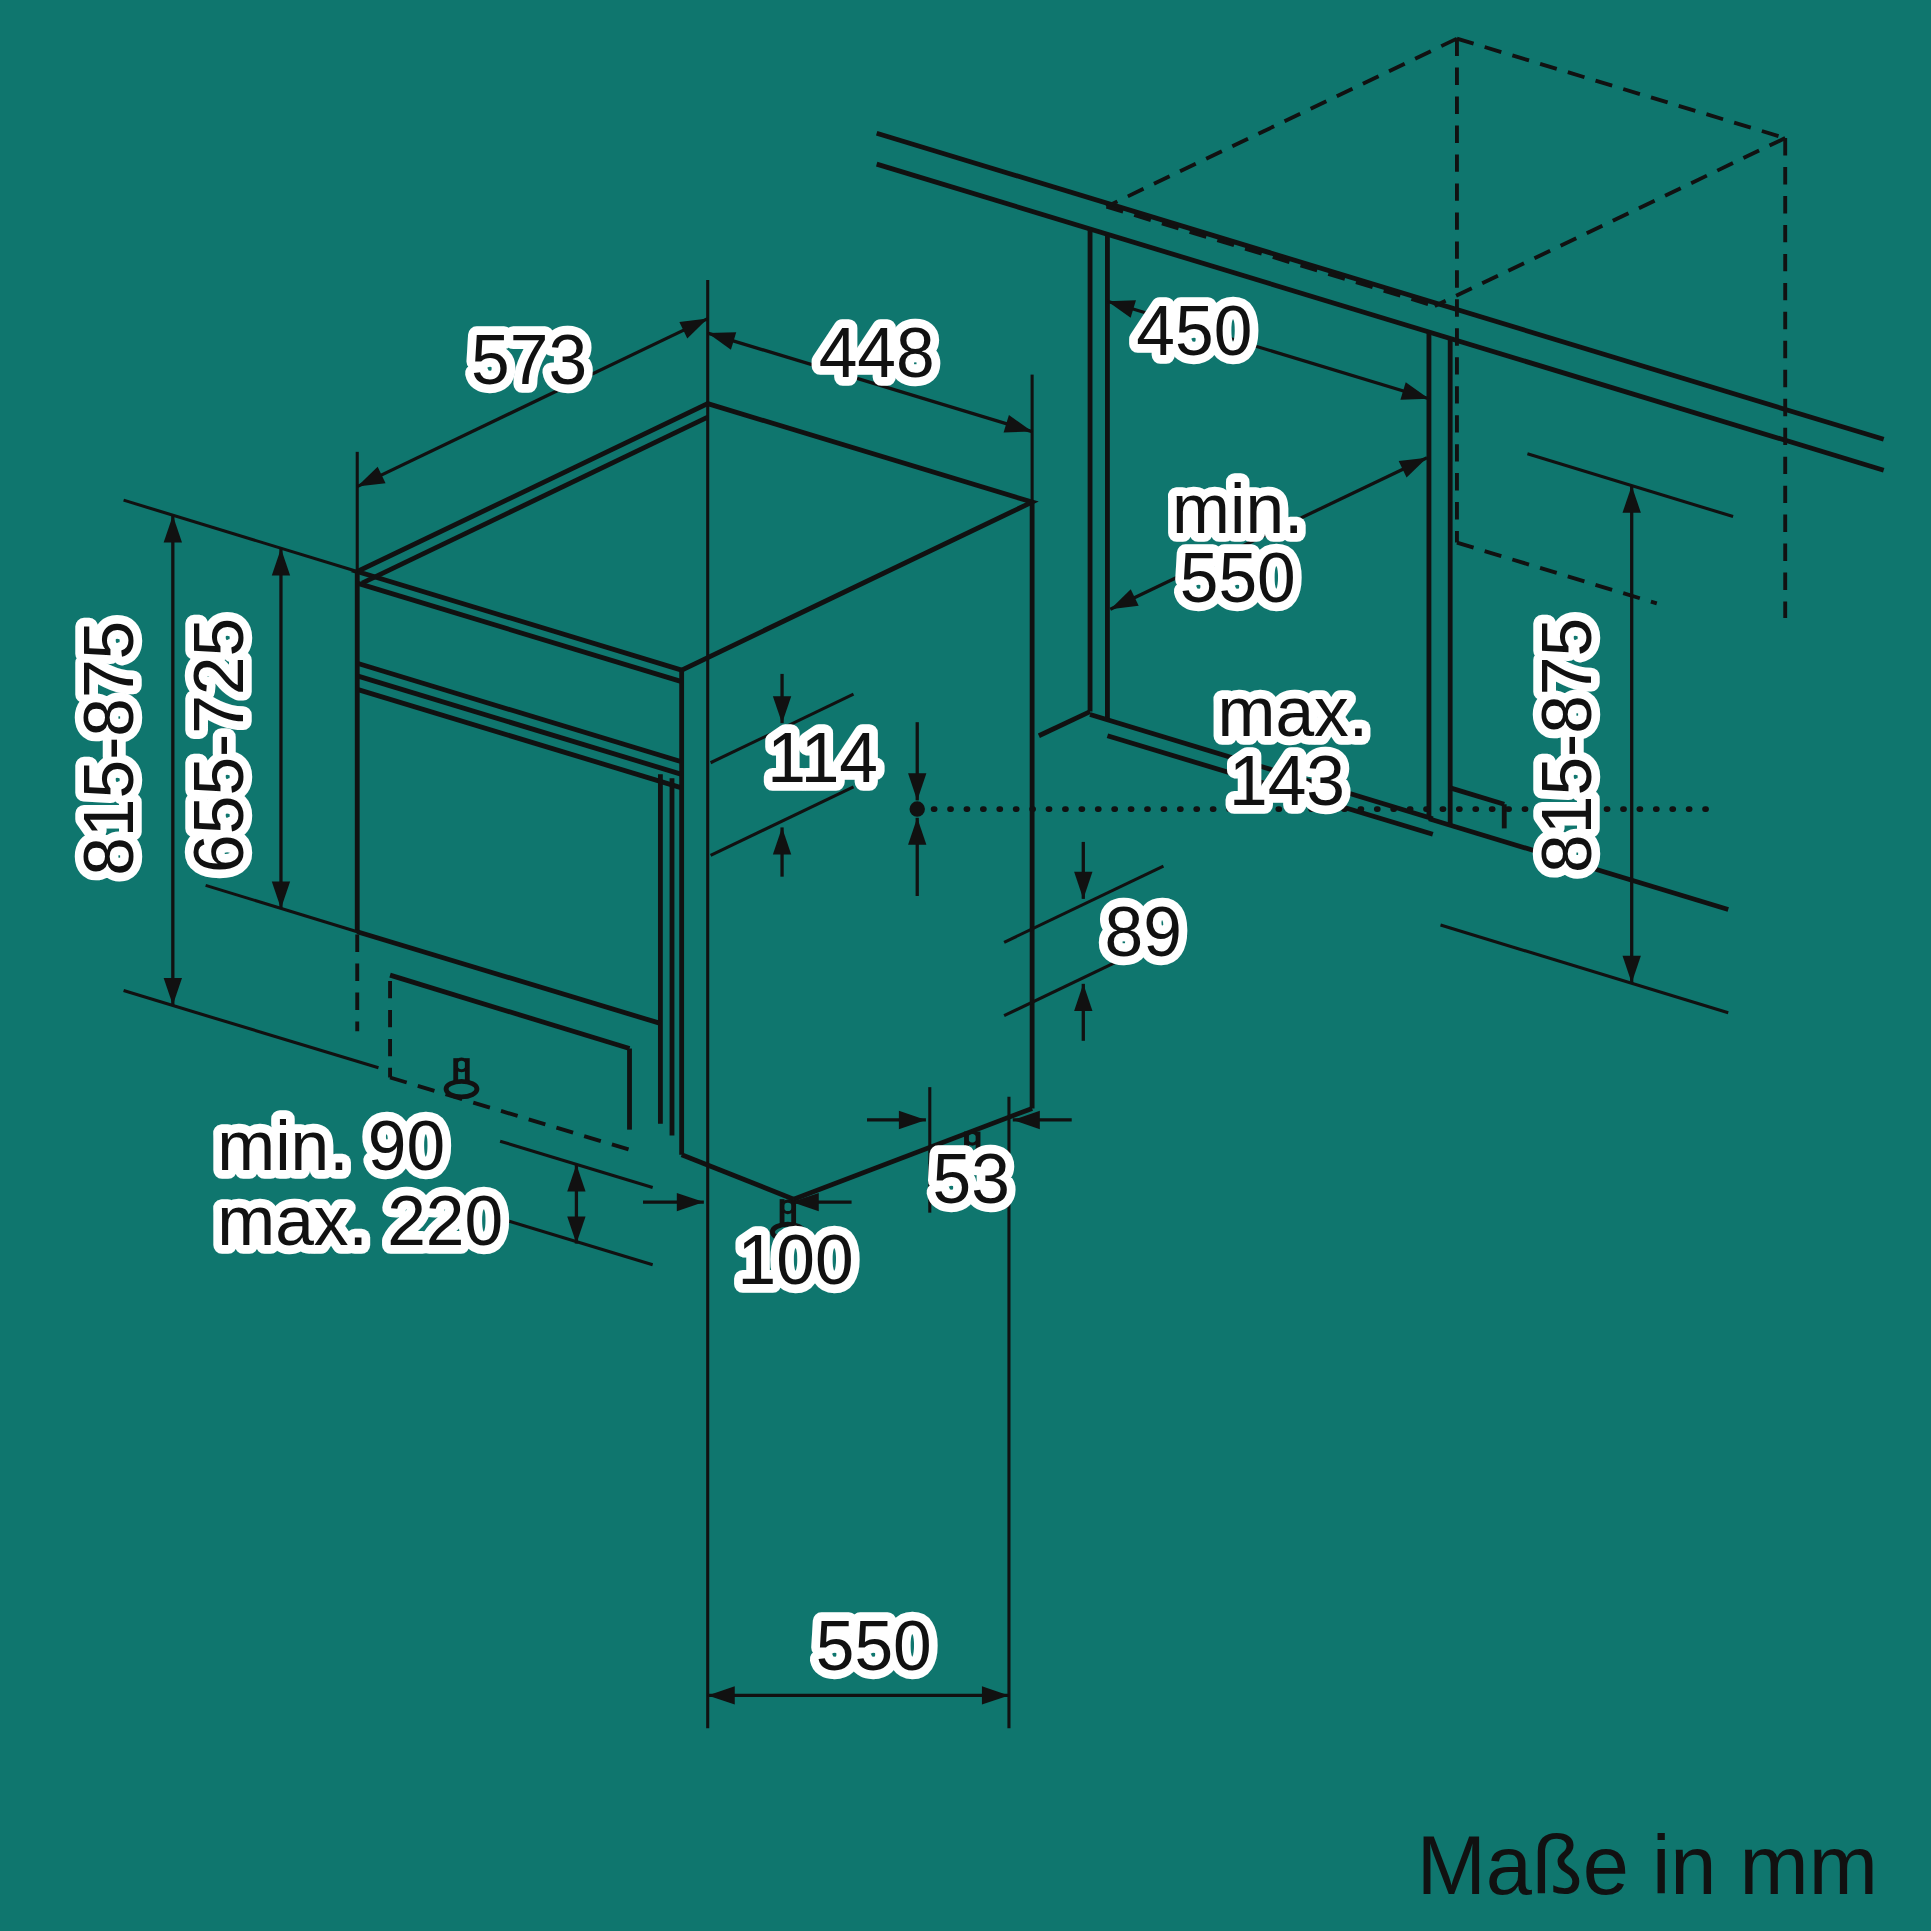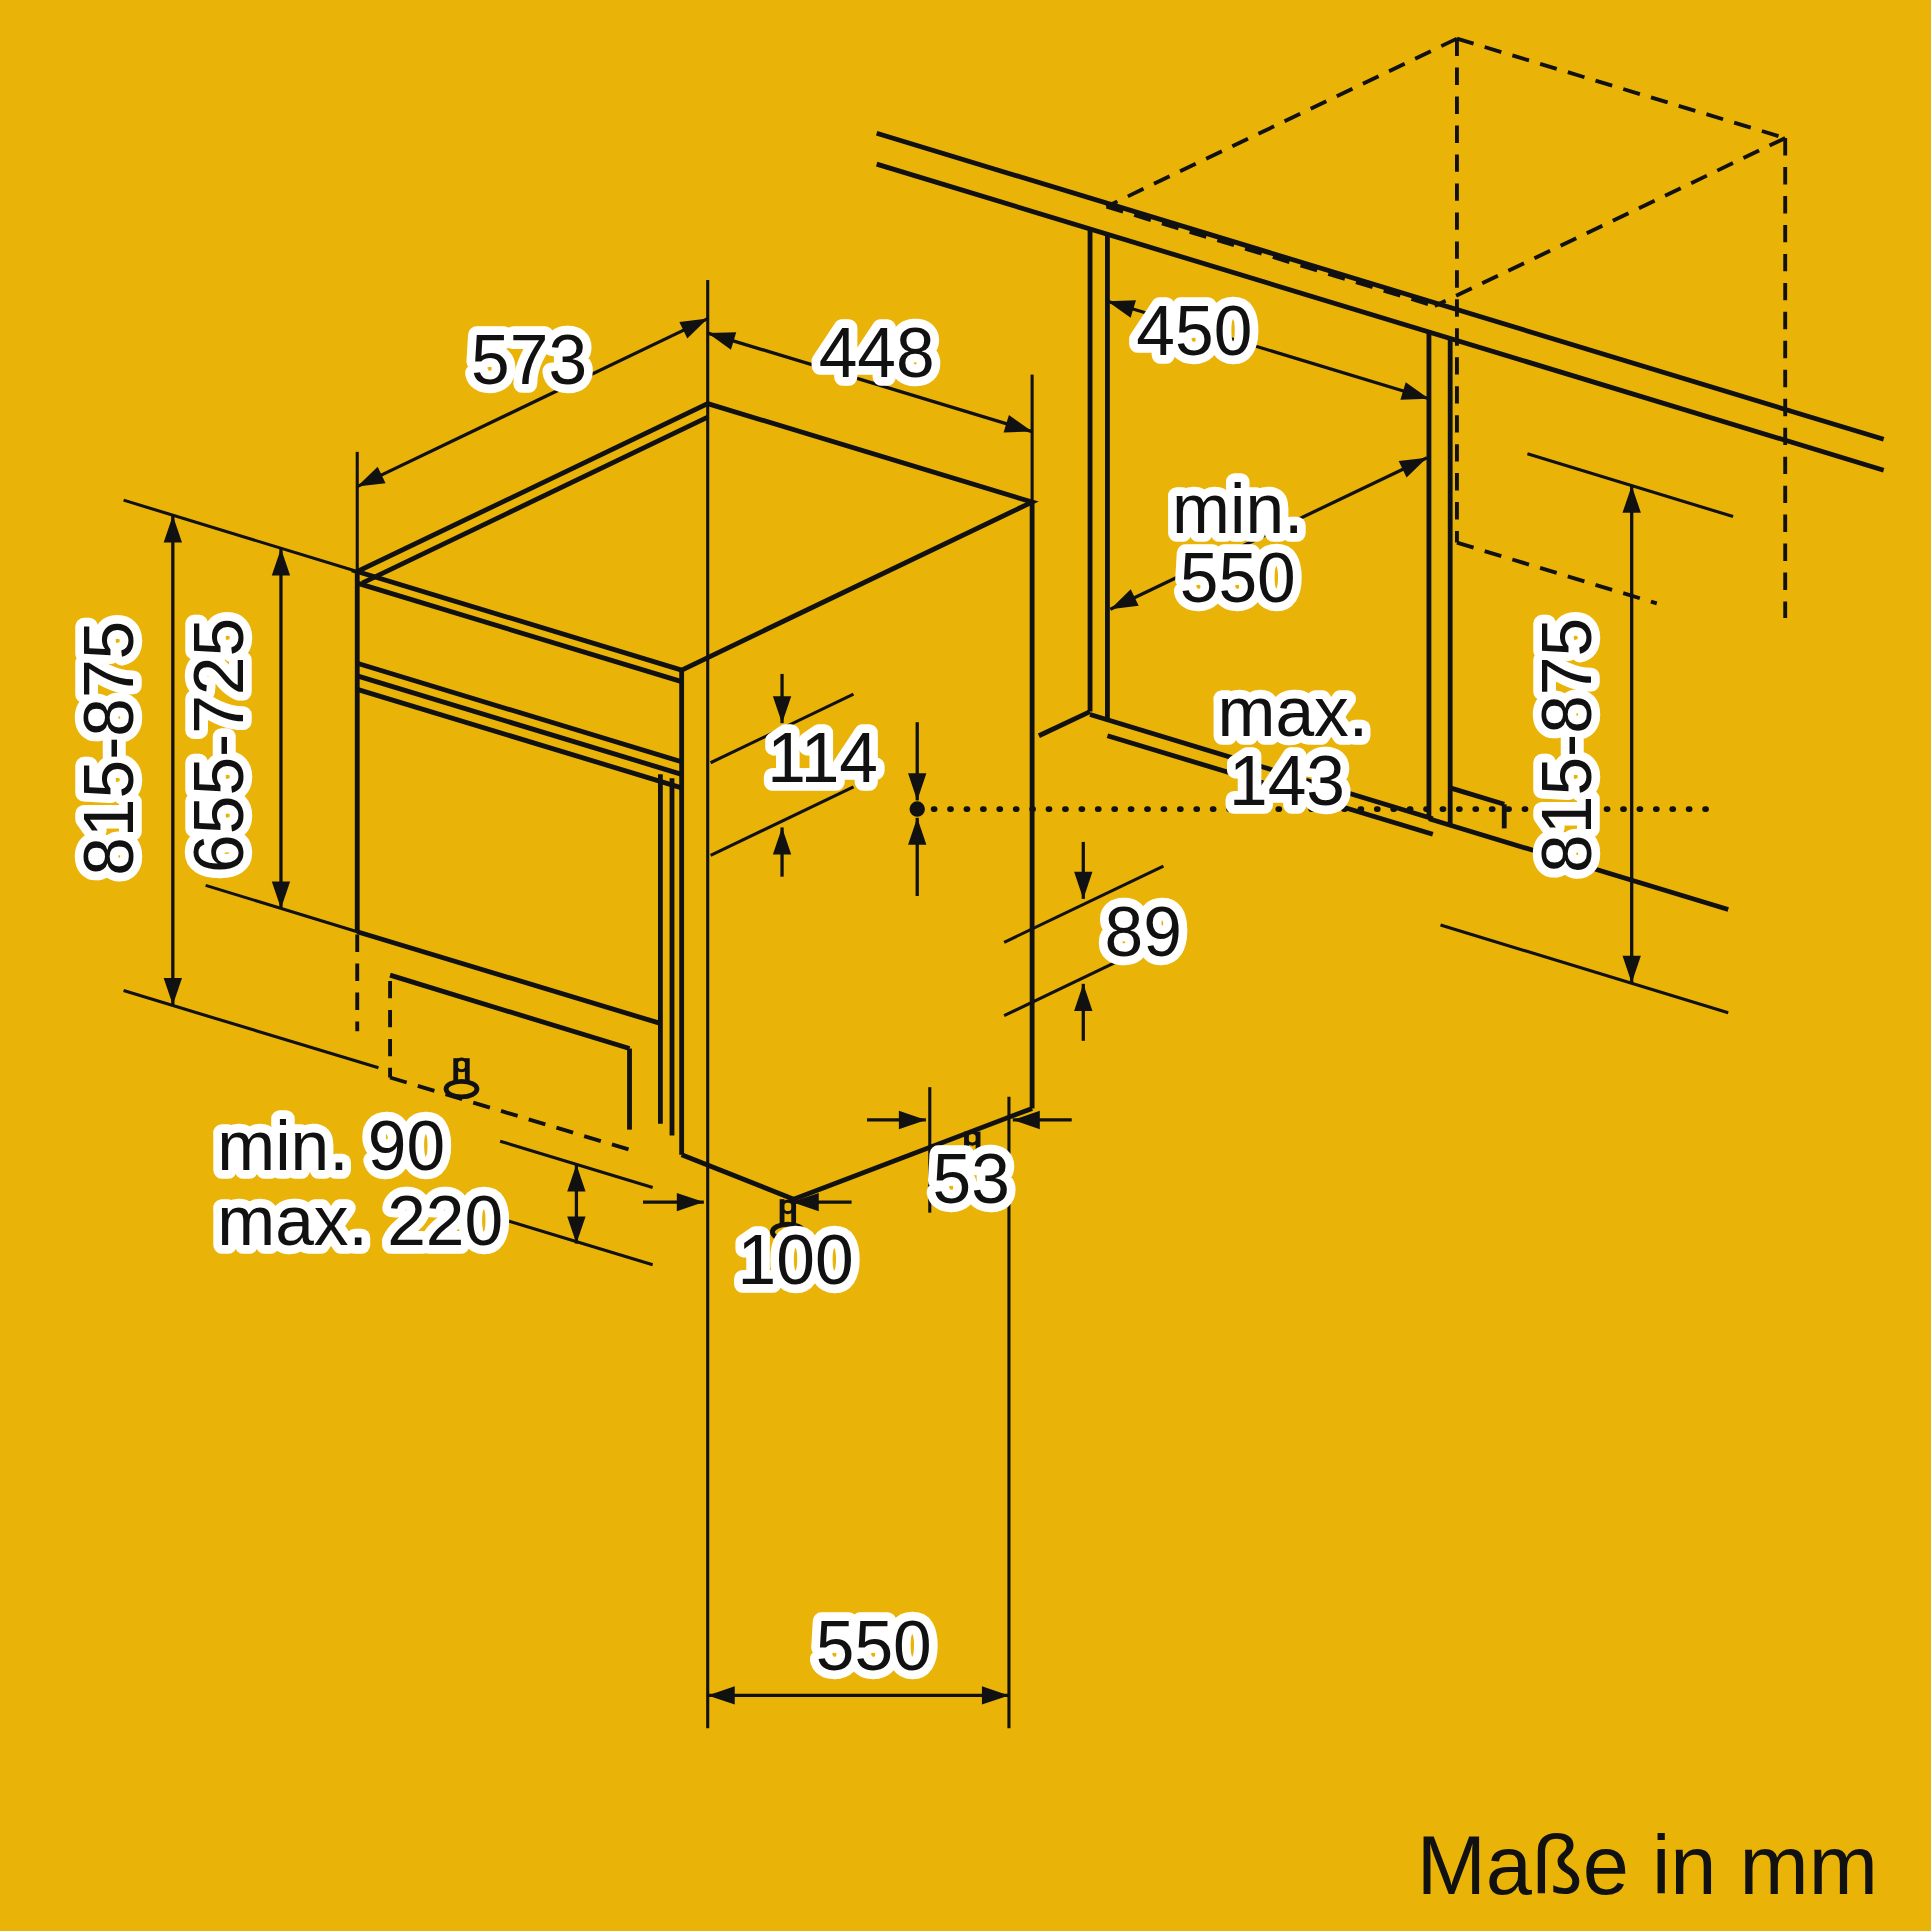--- a/index.html
+++ b/index.html
@@ -7,21 +7,21 @@
     padding: 0;
     background: #ffffff;
     width: 1931px;
     height: 1931px;
     font-family: "Liberation Sans", sans-serif;
   }
   .stage {
     position: relative;
     width: 1931px;
     height: 1931px;
-    background: #eab308;
+    background: #0f766e;
     overflow: hidden;
   }
   svg { display: block; }
   .obj  { stroke: #111; stroke-width: 5;   fill: none; }
   .thin { stroke: #111; stroke-width: 3.2; fill: none; }
   .dash { stroke: #111; stroke-width: 4;   fill: none; stroke-dasharray: 18 12; }
   .dot  { stroke: #111; stroke-width: 6;   fill: none; stroke-dasharray: 1 16; stroke-linecap: round; }
   .dim  { stroke: #111; stroke-width: 3.4; fill: none; }
   .lbl  {
     font-family: "Liberation Sans", sans-serif;

